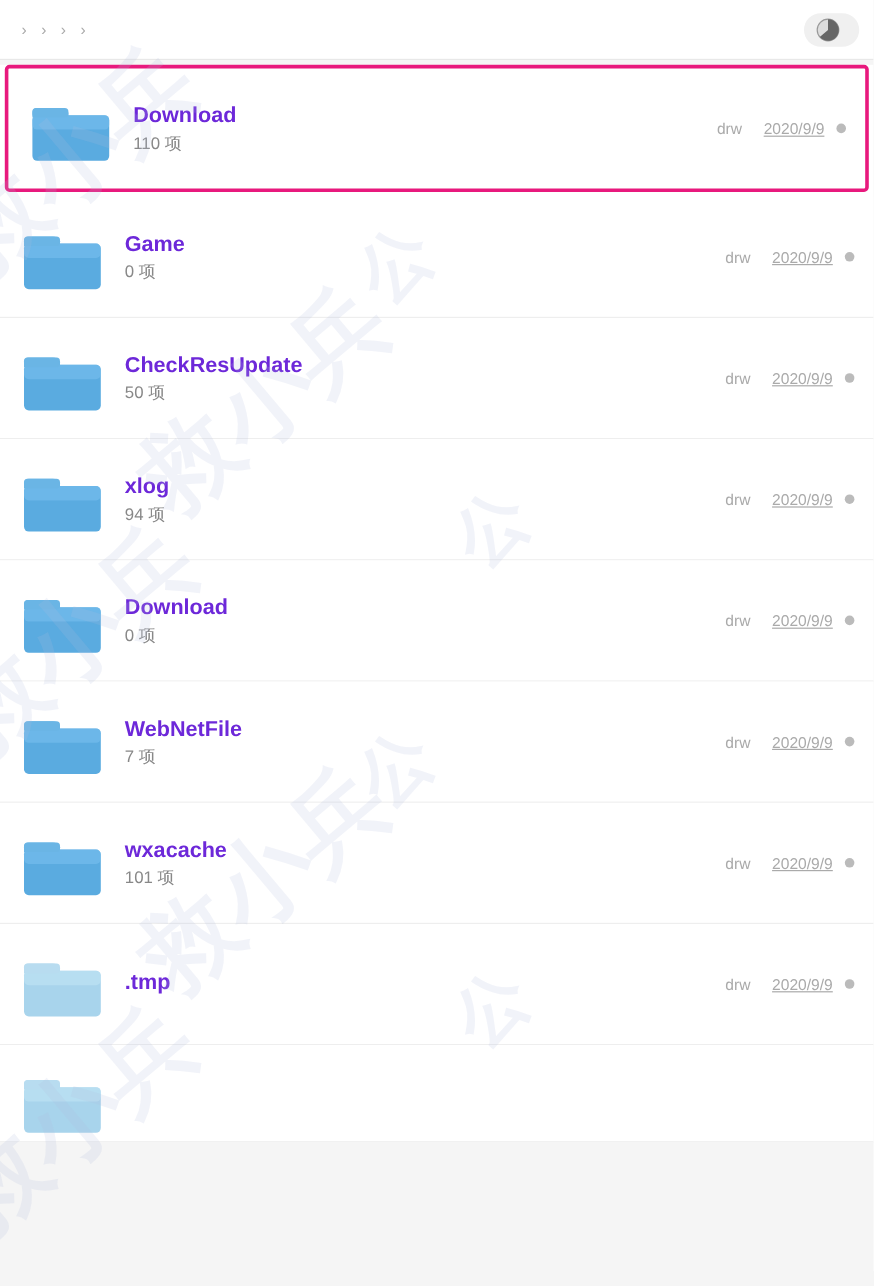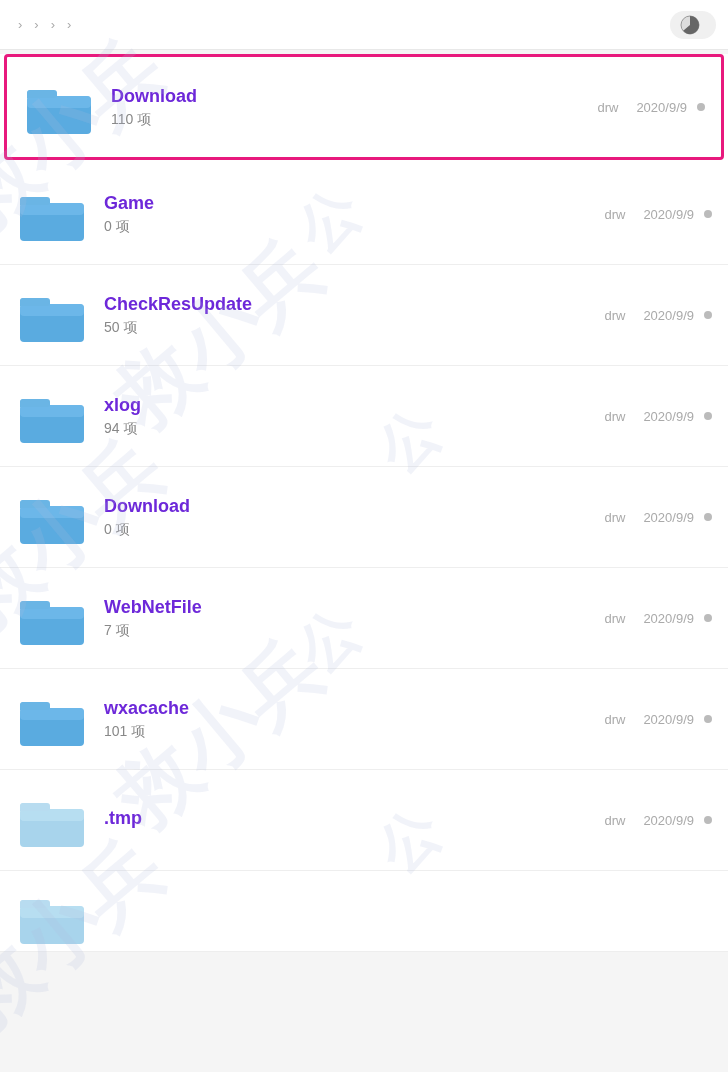--- a/index.html
+++ b/index.html
@@ -133,20 +133,21 @@
       color: #aaa;
       margin: 16px 18px;
       flex-shrink: 0;
     }
 
     .folder-date {
       font-size: 13px;
       color: #aaa;
       flex-shrink: 0;
       margin-right: 10px;
+      text-decoration: underline;
     }
 
     .folder-dot {
       width: 8px;
       height: 8px;
       border-radius: 50%;
       background: #bbb;
       flex-shrink: 0;
     }
   </style>

